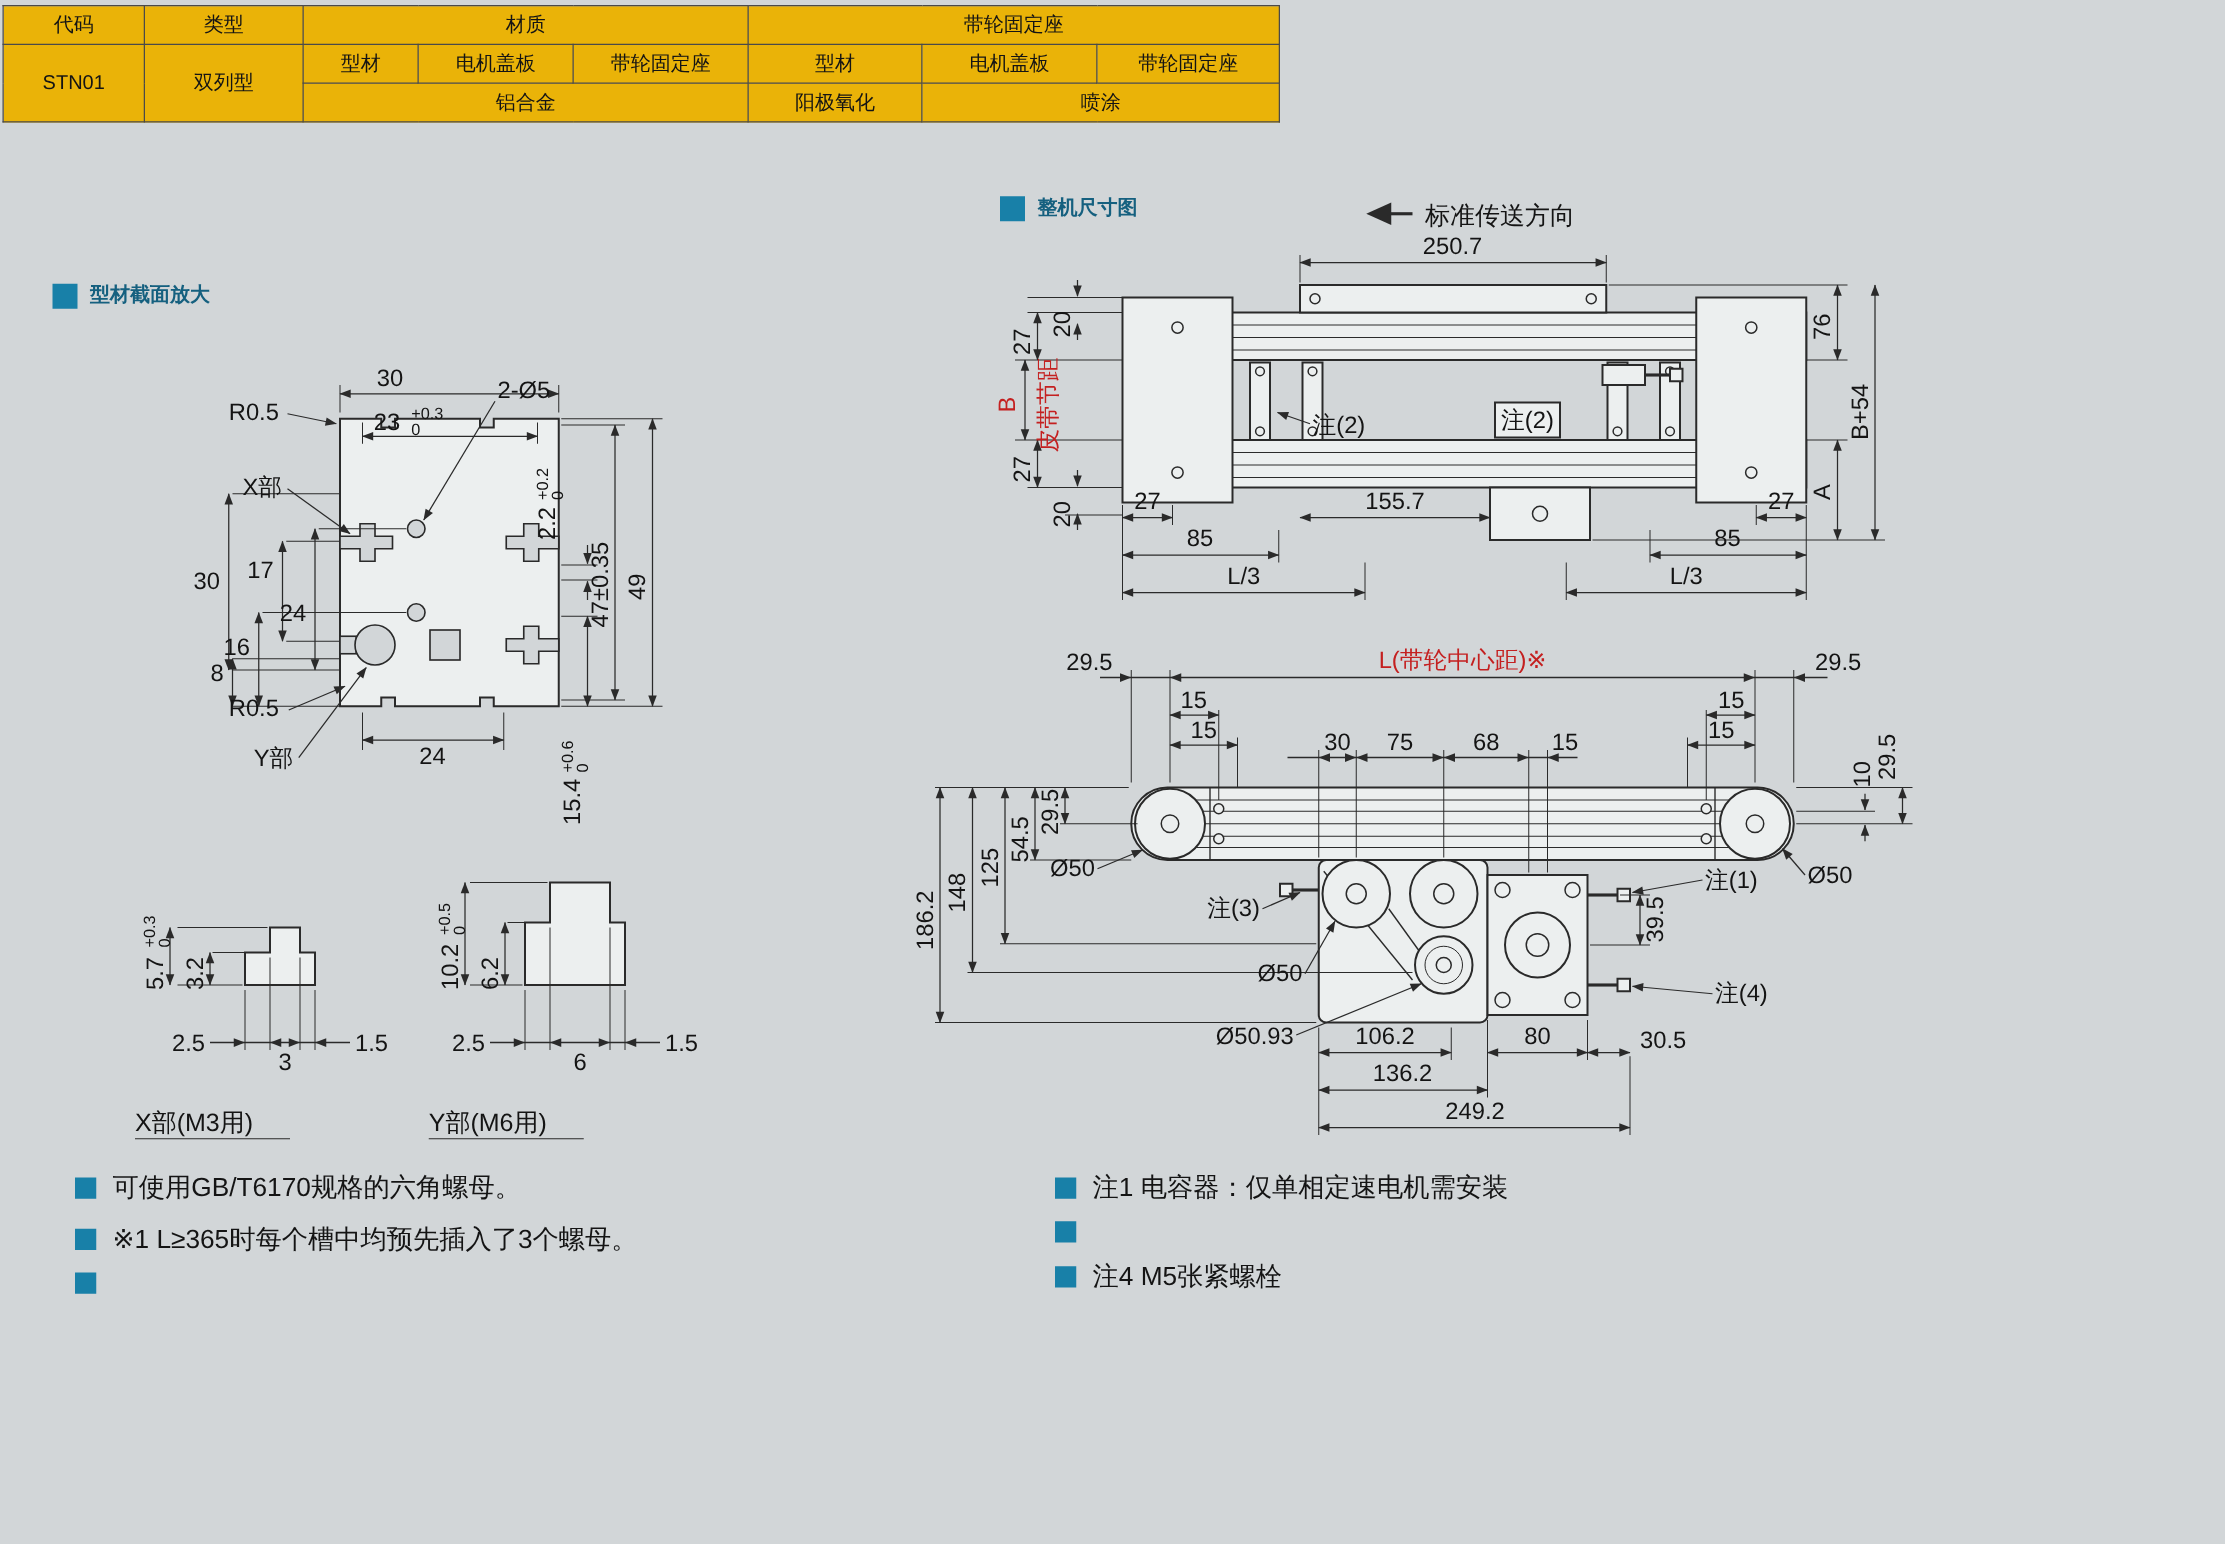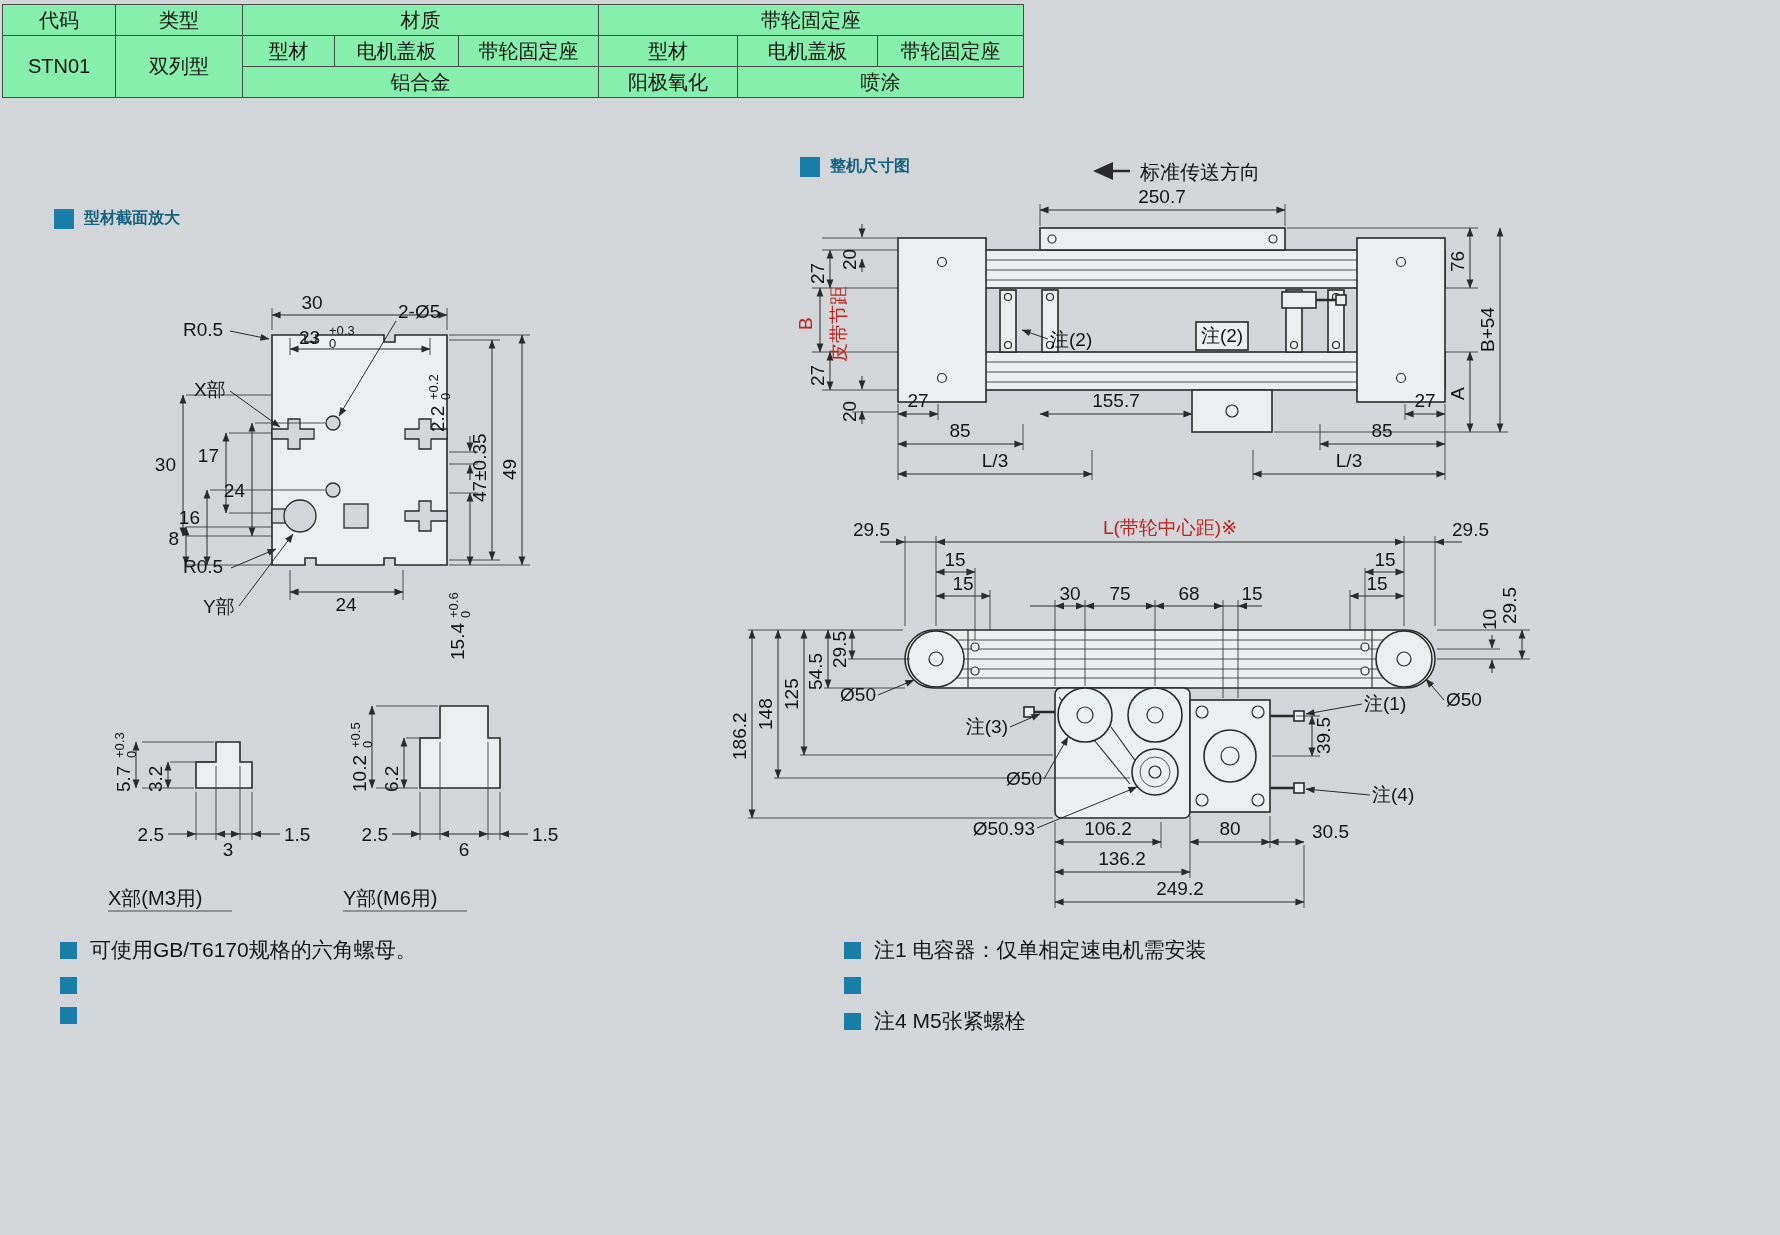--- a/index.html
+++ b/index.html
@@ -1,21 +1,21 @@
 <!DOCTYPE html>
 <html style="--accent: #1880a8; --heading: #15607f; --red: #c42020; --line: #2a2a2a; --fill: #ecefef; --bg: #d2d6d8;"><head>
 <meta charset="utf-8">
 <style>
   html,body{margin:0;padding:0;}
   .page{position:relative;width:1780px;height:1235px;background:var(--bg,#d2d6d8);
         font-family:"Liberation Sans","DejaVu Sans",sans-serif;overflow:hidden;color:#141414;}
   
   table.spec{position:absolute;left:2px;top:4px;border-collapse:collapse;table-layout:fixed;}
-  table.spec td{border:1px solid #4a4a4a;background:#86efac;text-align:center;vertical-align:middle;
-        font-size:20px;height:30px;padding:0 4px;white-space:nowrap;}
+  table.spec td{border:1px solid #4a4a4a;background:#eab308;text-align:center;vertical-align:middle;
+        font-size:16px;height:30px;padding:0 4px;white-space:nowrap;}
   
   .title{position:absolute;display:flex;align-items:center;gap:10px;font-size:16px;font-weight:bold;
         color:var(--heading,#15607f);}
   .sq{width:20px;height:20px;background:var(--accent,#1880a8);flex:none;}
   
   .notes{position:absolute;display:flex;flex-direction:column;gap:13px;font-size:21px;justify-content:flex-end;}
   .note{display:flex;align-items:center;gap:13px;}
   .note .sq{width:17px;height:17px;}
   
   svg.draw{position:absolute;left:0;top:0;}
@@ -71,21 +71,21 @@
       <td>带轮固定座</td>
     </tr>
     <tr>
       <td colspan="3">铝合金</td>
       <td>阳极氧化</td>
       <td colspan="2">喷涂</td>
     </tr>
   </tbody>
     </table>
 
-  <div class="title" style="left:42px;top:208px;margin-left:12px;">
+  <div class="title" style="left:42px;top:226px;">
     <span class="sq"></span>
     <span>型材截面放大</span>
   </div>
   <div class="title" style="left:800px;top:156px;">
     <span class="sq"></span>
     <span>整机尺寸图</span>
   </div>
 
   <svg class="draw" width="1780" height="1235" viewBox="0 0 1780 1235">
     <defs>
@@ -531,20 +531,21 @@
     </g>
   </svg>
 
   <div class="notes" style="left:60px;top:936px;width:680px;">
     <div class="note">
       <span class="sq"></span>
       <span>可使用GB/T6170规格的六角螺母。</span>
     </div>
     <div class="note">
       <span class="sq"></span>
+      <span>※1 L≥365时每个槽中均预先插入了3个螺母。</span>
     </div>
     <div class="note">
       <span class="sq"></span>
     </div>
   </div>
   <div class="notes" style="left:844px;top:936px;width:640px;">
     <div class="note">
       <span class="sq"></span>
       <span>注1 电容器：仅单相定速电机需安装</span>
     </div>

